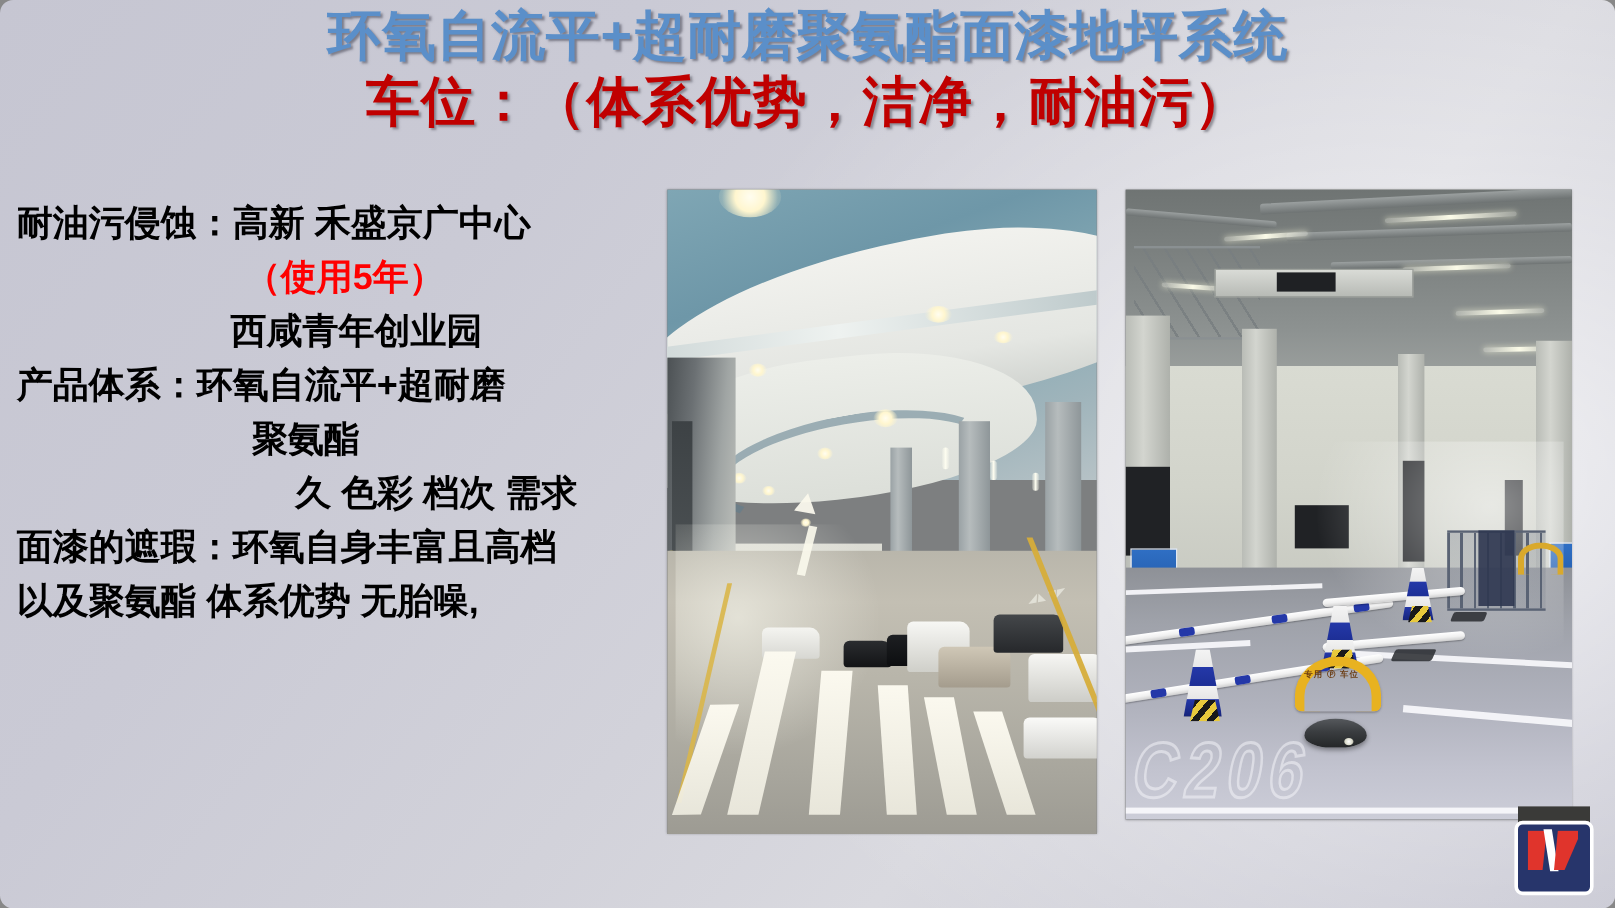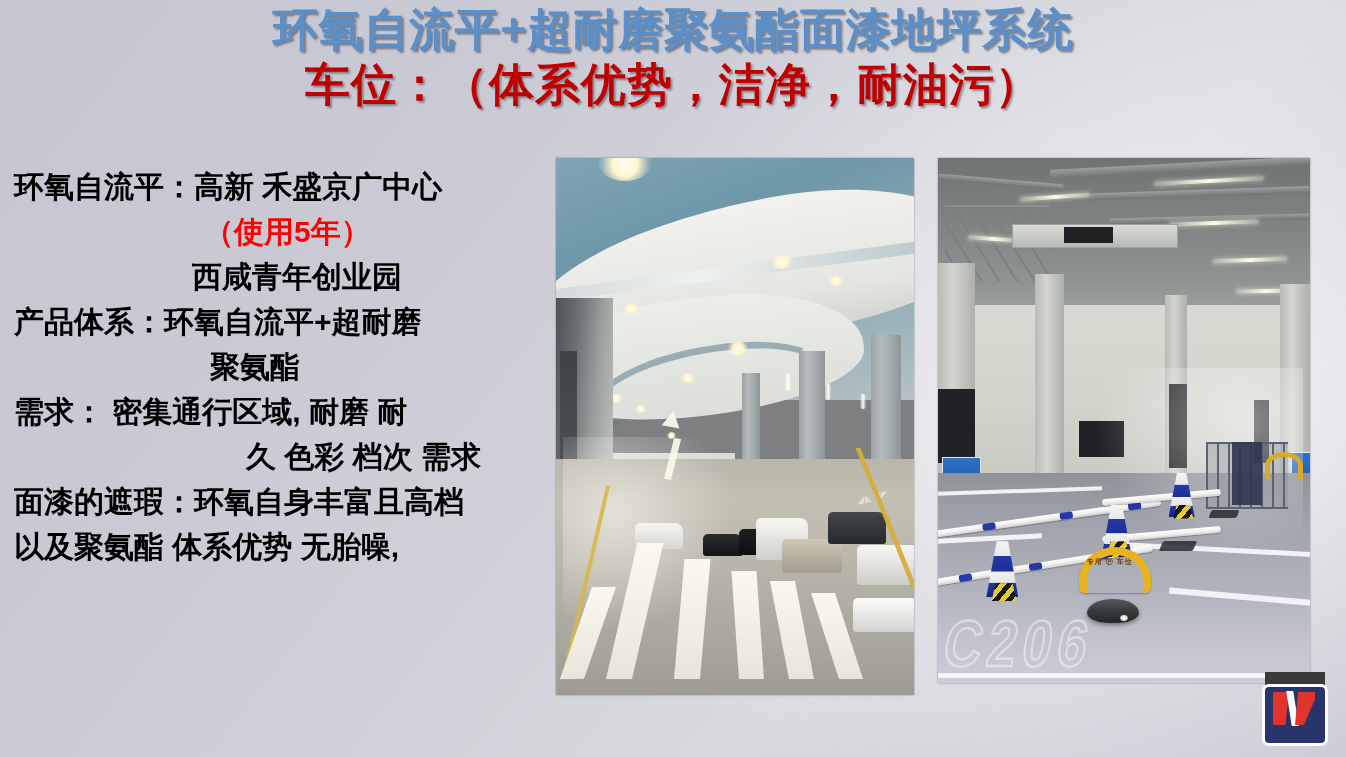--- a/index.html
+++ b/index.html
@@ -9,20 +9,21 @@
   }
   #slide {
     position: relative;
     width: 1346px;
     height: 757px;
     overflow: hidden;
     font-family: "Liberation Sans", "DejaVu Sans", sans-serif;
     background:
       radial-gradient(ellipse 900px 700px at 88% 52%, rgba(255,255,255,0.72) 0%, rgba(255,255,255,0.30) 38%, rgba(255,255,255,0.0) 70%),
       linear-gradient(128deg, #c6c6d2 0%, #cacad5 28%, #d2d2da 52%, #d9d9df 68%, #cfcfd8 84%, #c4c4d0 100%);
+    border-radius: 11px;
   }
 
   
   .title-block {
     position: absolute;
     left: 0;
     top: 6px;
     width: 1346px;
     text-align: center;
     line-height: 1.08;
@@ -347,26 +348,25 @@
 <body>
 
 <div id="slide">
 
   <div class="title-block">
     <div class="title-line1">环氧自流平+超耐磨聚氨酯面漆地坪系统</div>
     <div class="title-line2">车位：（体系优势，洁净，耐油污）</div>
   </div>
 
   <div class="body-block">
-    <div class="ln">环氧自流平：高新 禾盛京广中心</div>
+    <div class="ln">耐油污侵蚀：高新 禾盛京广中心</div>
     <div class="ln ind-1 red">（使用5年）</div>
     <div class="ln ind-2">西咸青年创业园</div>
     <div class="ln">产品体系：环氧自流平+超耐磨</div>
     <div class="ln ind-3">聚氨酯</div>
-    <div class="ln">需求：        密集通行区域, 耐磨 耐</div>
     <div class="ln ind-4">久 色彩 档次 需求</div>
     <div class="ln">面漆的遮瑕：环氧自身丰富且高档</div>
     <div class="ln">以及聚氨酯 体系优势 无胎噪,</div>
   </div>
 
   <div class="photo" id="photo-left">
     <div class="ph-inner">
       <div class="L-ceiling"></div>
       <div class="L-ceil-white-1"></div>
       <div class="L-ceil-band"></div>

